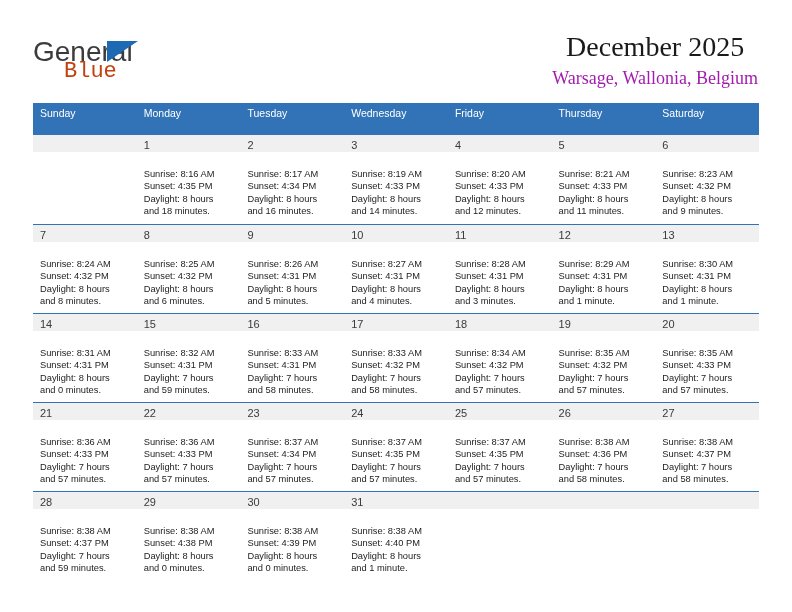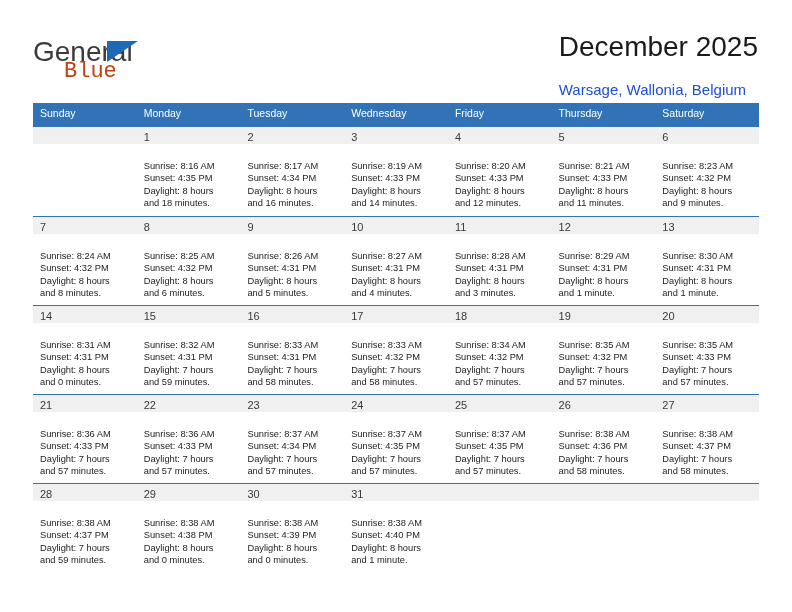--- a/index.html
+++ b/index.html
@@ -59,48 +59,49 @@
     left: 31px;
     top: 23px;
     font-size: 22px;
     color: #c2410c;
     font-family: Liberation Mono, monospace;
   }
   .title-block {
     position: absolute;
     right: 34px;
     top: 30px;
-    text-align: left;
+    text-align: center;
+    font-family: Liberation Serif, serif;
   }
   .cal-title {
     font-size: 28px;
     color: #1a1a1a;
     line-height: 34px;
     white-space: nowrap;
     font-weight: normal;
   }
   .cal-subtitle {
-    margin-top: 18px;
-    font-size: 15px;
-    color: #1d4ed8;
+    margin-top: 6px;
+    font-size: 18px;
+    color: #a21caf;
     line-height: 16px;
     white-space: nowrap;
   }
 
   
   .calendar {
     position: absolute;
     left: 33px;
     top: 103px;
     width: 726px;
   }
   .weekdays {
     display: flex;
     background: #3173b6;
-    height: 24px;
+    height: 32px;
   }
   .weekday {
     flex: 1 1 0;
     color: #ffffff;
     font-size: 10.5px;
     line-height: 20px;
     padding-left: 7px;
     box-sizing: border-box;
     white-space: nowrap;
   }

